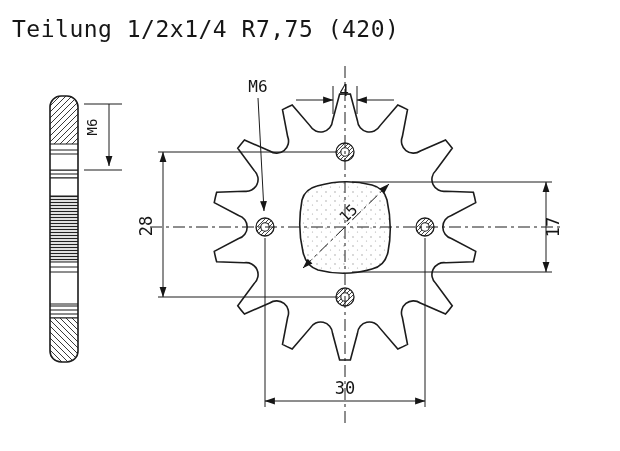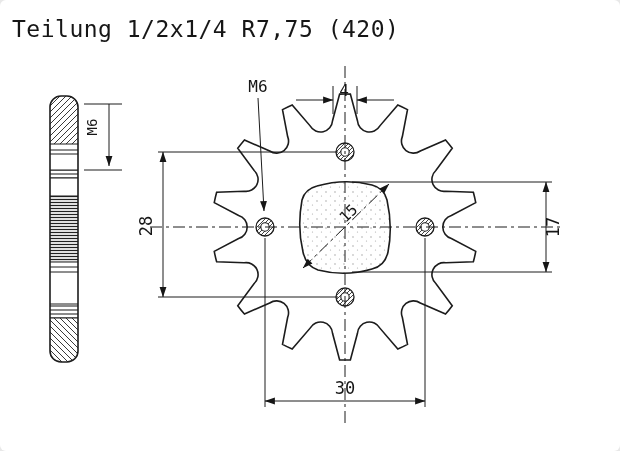--- a/index.html
+++ b/index.html
@@ -1,20 +1,19 @@
 <!DOCTYPE html>
 <html><head>
 <meta charset="utf-8">
 <style>
   html,body{margin:0;padding:0;background:#e8e8e8;}
   .stage{
     width:620px;height:451px;background:#ffffff;position:relative;
     font-family:"DejaVu Sans Mono","Liberation Mono",monospace;
     overflow:hidden;
-    border-radius:6px;
   }
   .title{
     position:absolute;left:12px;top:16px;
     font-size:23px;letter-spacing:0.5px;color:#161616;
     white-space:nowrap;
   }
   svg{position:absolute;left:0;top:0;}
   text{
     font-family:"DejaVu Sans Mono","Liberation Mono",monospace;
     fill:#161616;

